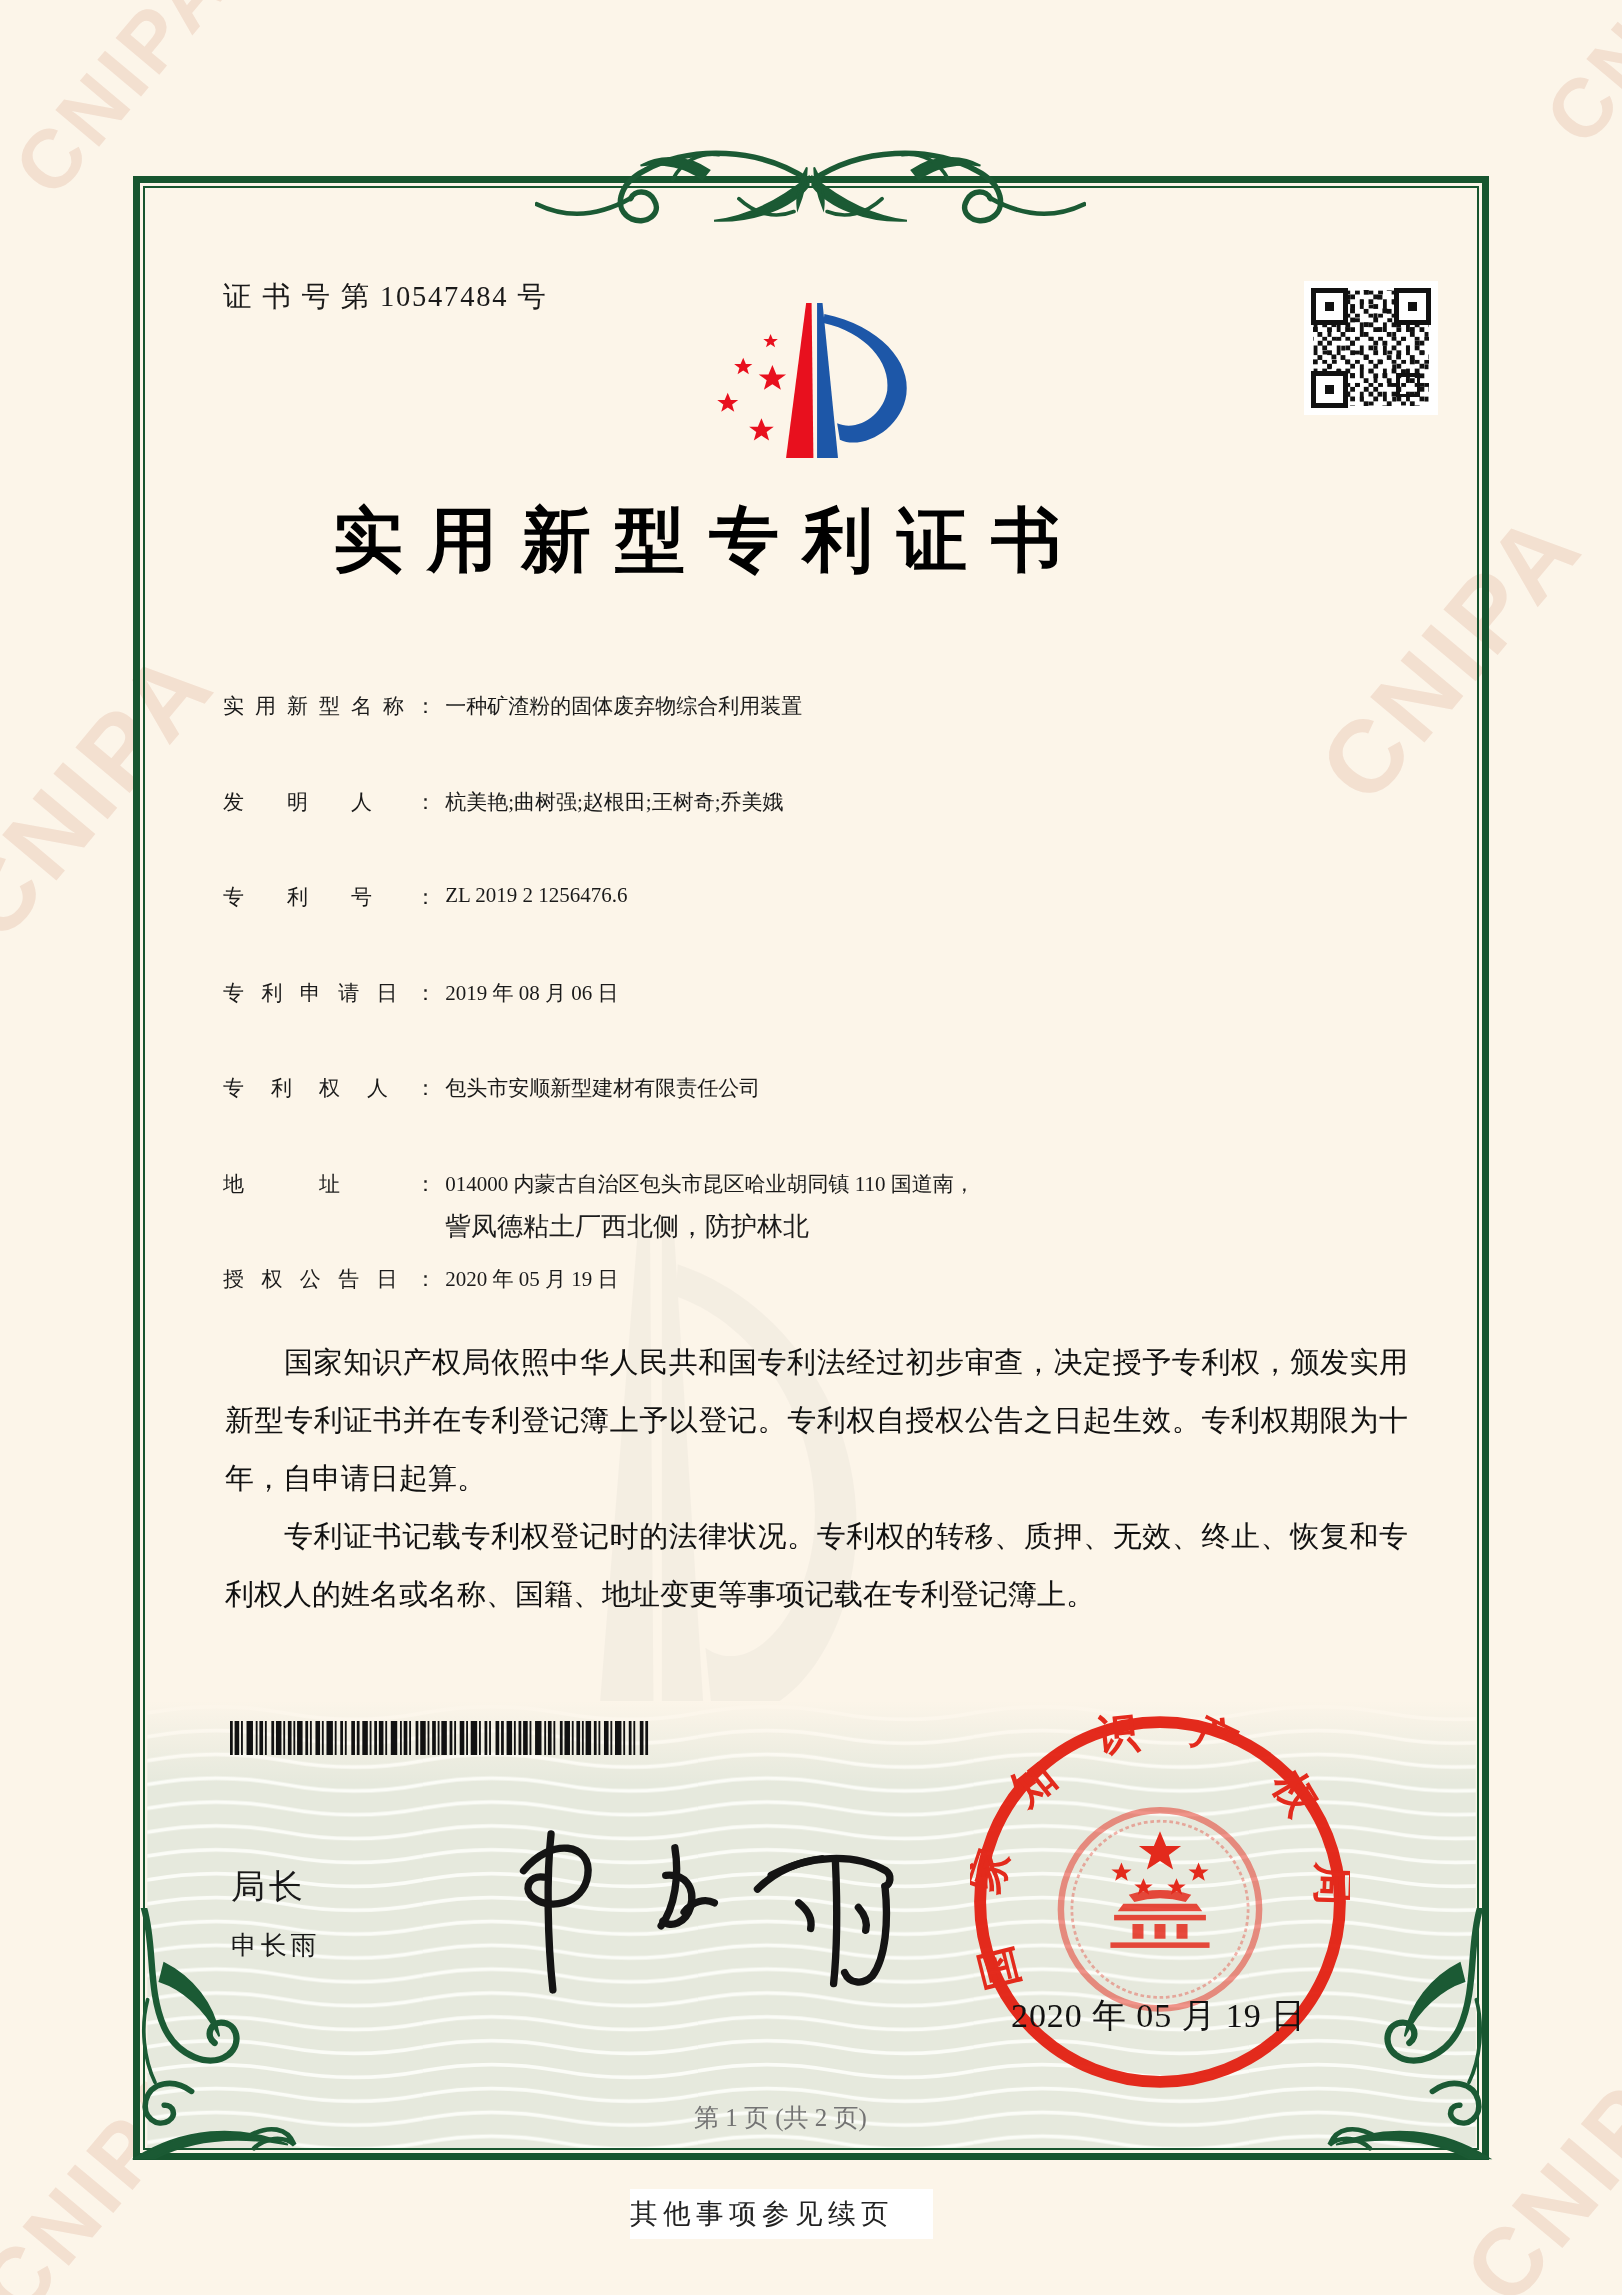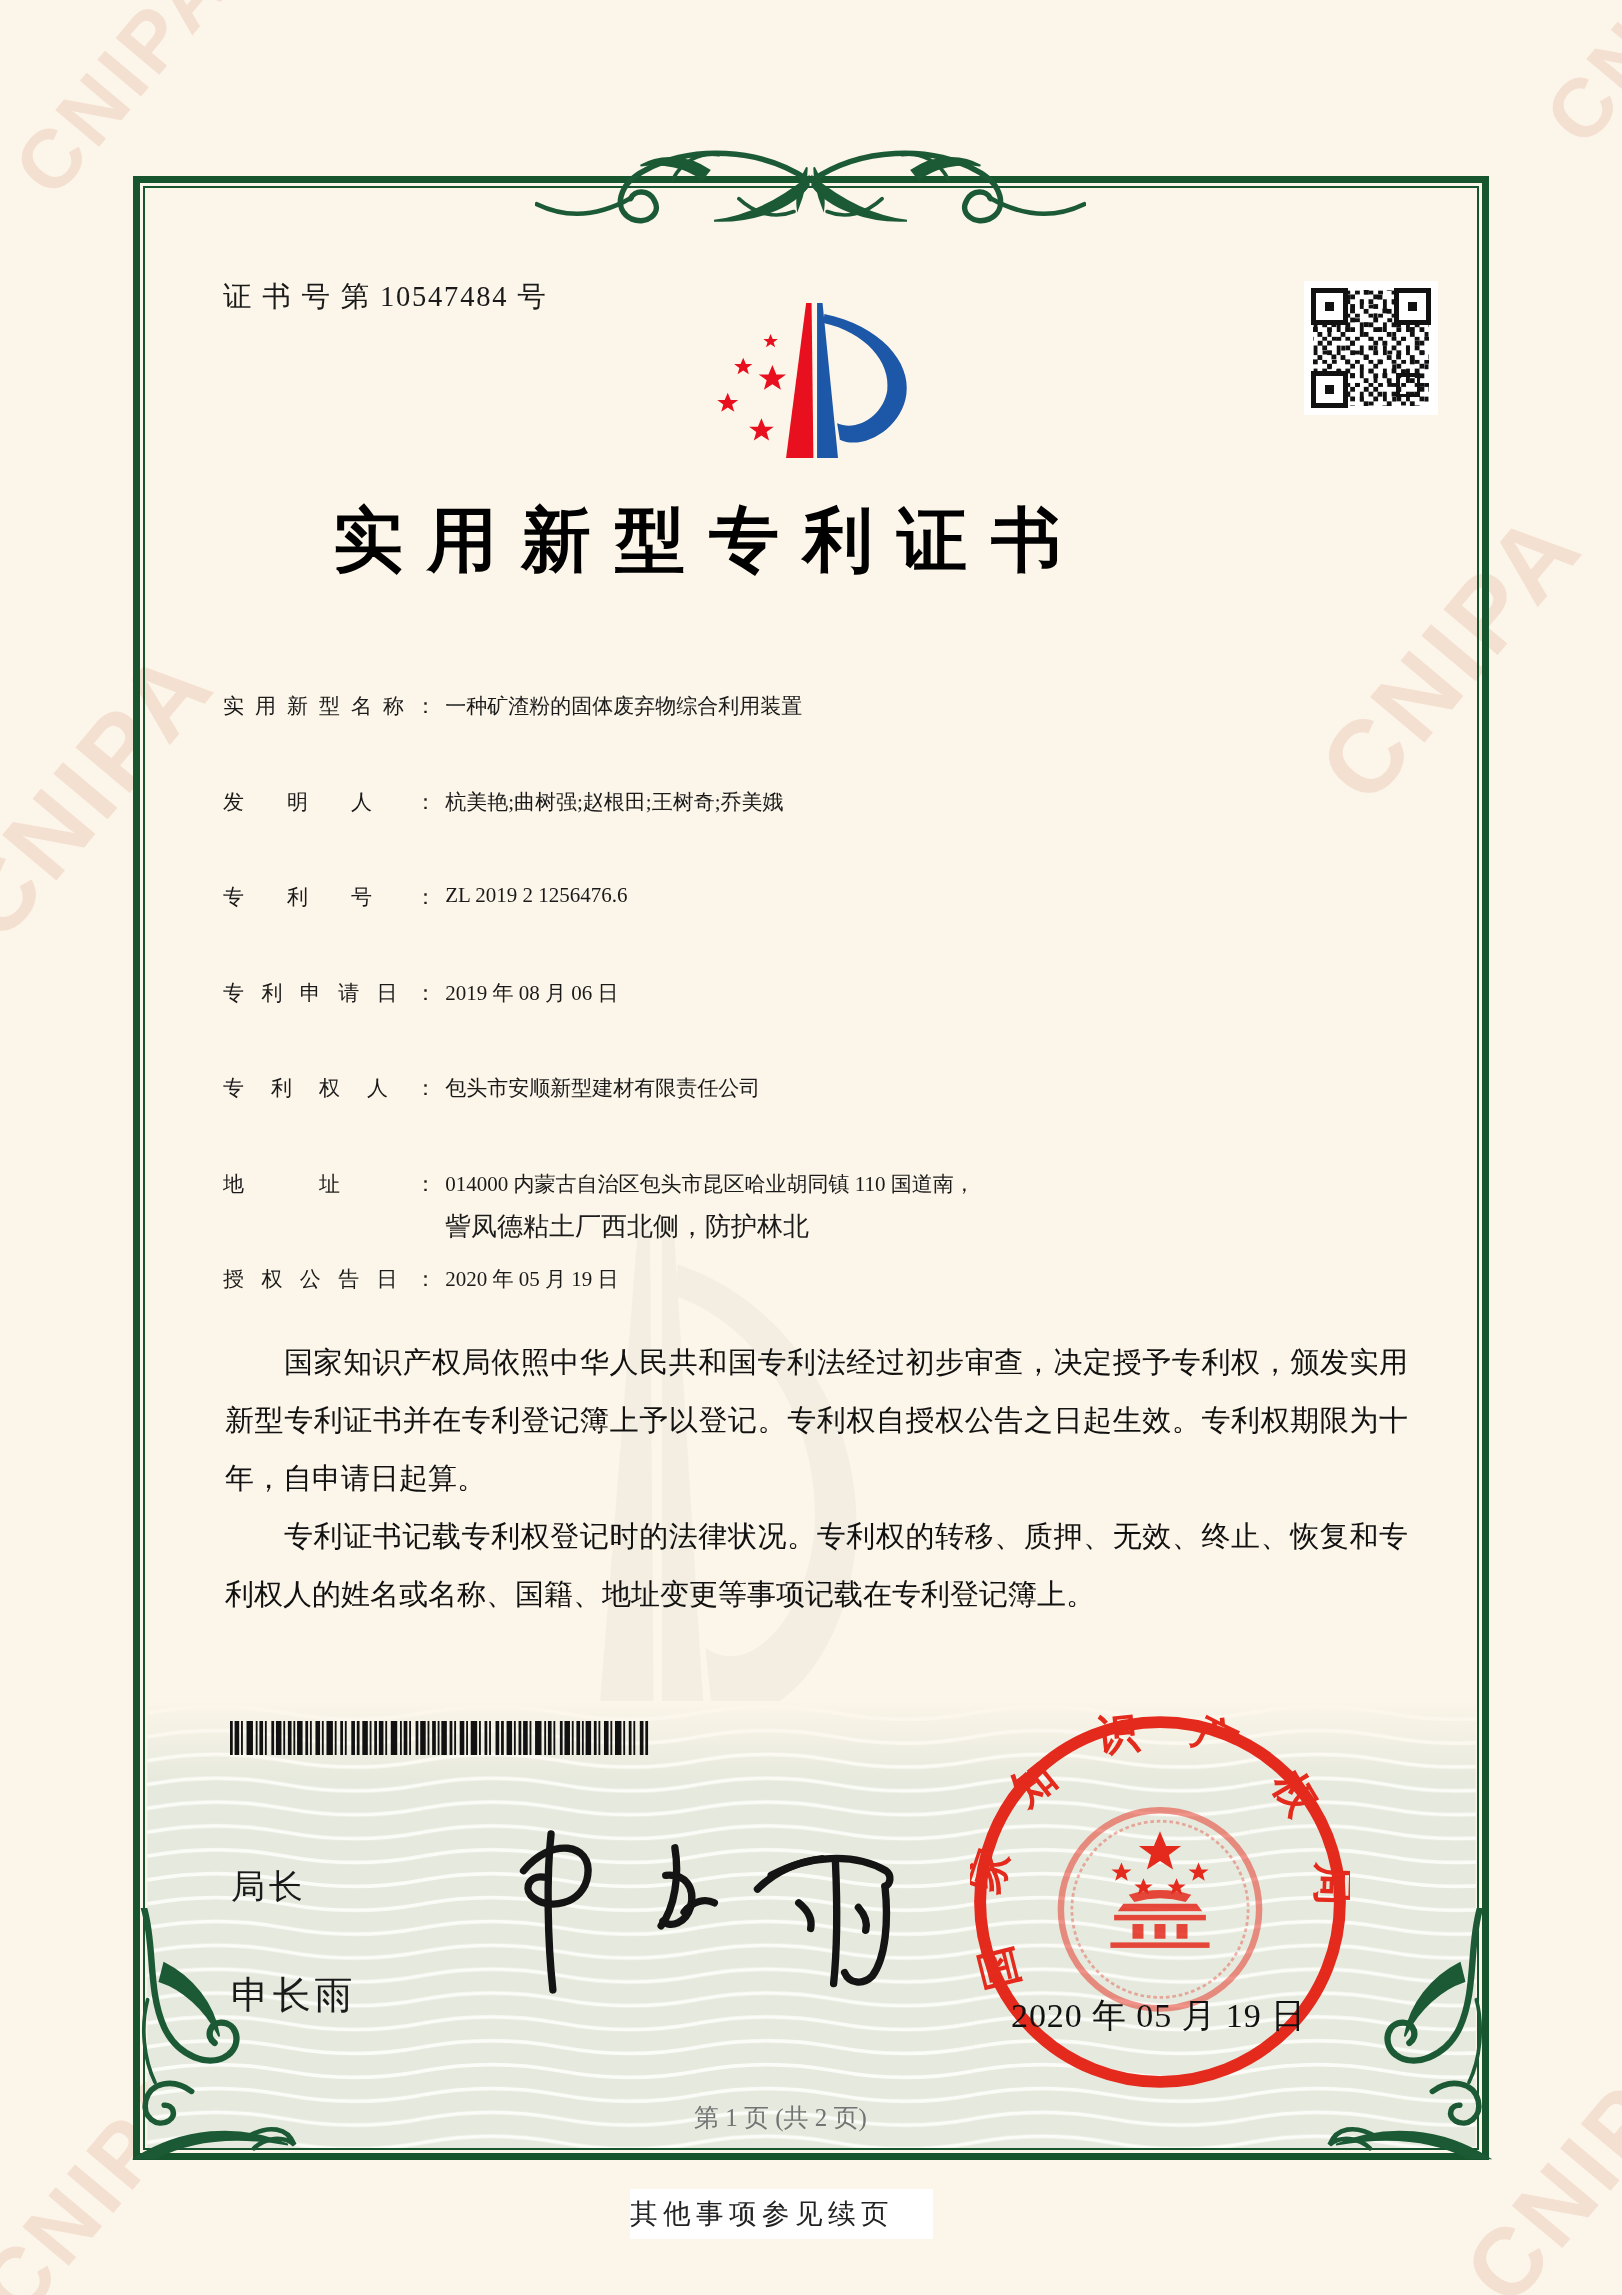--- a/index.html
+++ b/index.html
@@ -47,22 +47,22 @@
   .grant-no .flabel{width:211px;}
 
   .paras{position:absolute;left:225px;top:1333px;width:1183px;font-size:29px;
       line-height:58px;text-align:justify;z-index:4;color:#111;}
   .paras p{margin:0;text-indent:59px;}
 
   .barcode{position:absolute;left:230px;top:1721px;width:419px;height:34px;z-index:4;}
 
   .signer-title{position:absolute;left:231px;top:1864px;font-size:34px;z-index:4;
       font-family:"Liberation Sans","DejaVu Sans",sans-serif;letter-spacing:3.7px;}
-  .signer-name{position:absolute;left:231px;top:1928px;font-size:38px;z-index:4;
-      font-family:"Liberation Sans","DejaVu Sans",sans-serif;letter-spacing:3.7px;margin-top:42px;}
+  .signer-name{position:absolute;left:231px;top:1928px;font-size:26px;z-index:4;
+      font-family:"Liberation Sans","DejaVu Sans",sans-serif;letter-spacing:3.7px;}
   .signature{position:absolute;left:496px;top:1820px;width:422px;height:195px;z-index:4;}
 
   .seal{position:absolute;left:970px;top:1712px;width:380px;height:380px;z-index:5;opacity:.95;}
   .seal-date{position:absolute;left:975px;top:1993px;width:367px;text-align:center;
       font-size:34px;letter-spacing:0.9px;color:#111;z-index:6;}
 
   .page-info{position:absolute;left:551px;top:2101px;width:459px;text-align:center;
       font-size:25px;z-index:4;color:#737373;}
   .cont-strip{position:absolute;left:630px;top:2189px;width:303px;height:50px;background:#ffffff;
       z-index:4;text-align:left;line-height:50px;font-size:27.5px;letter-spacing:5.5px;color:#222;}

